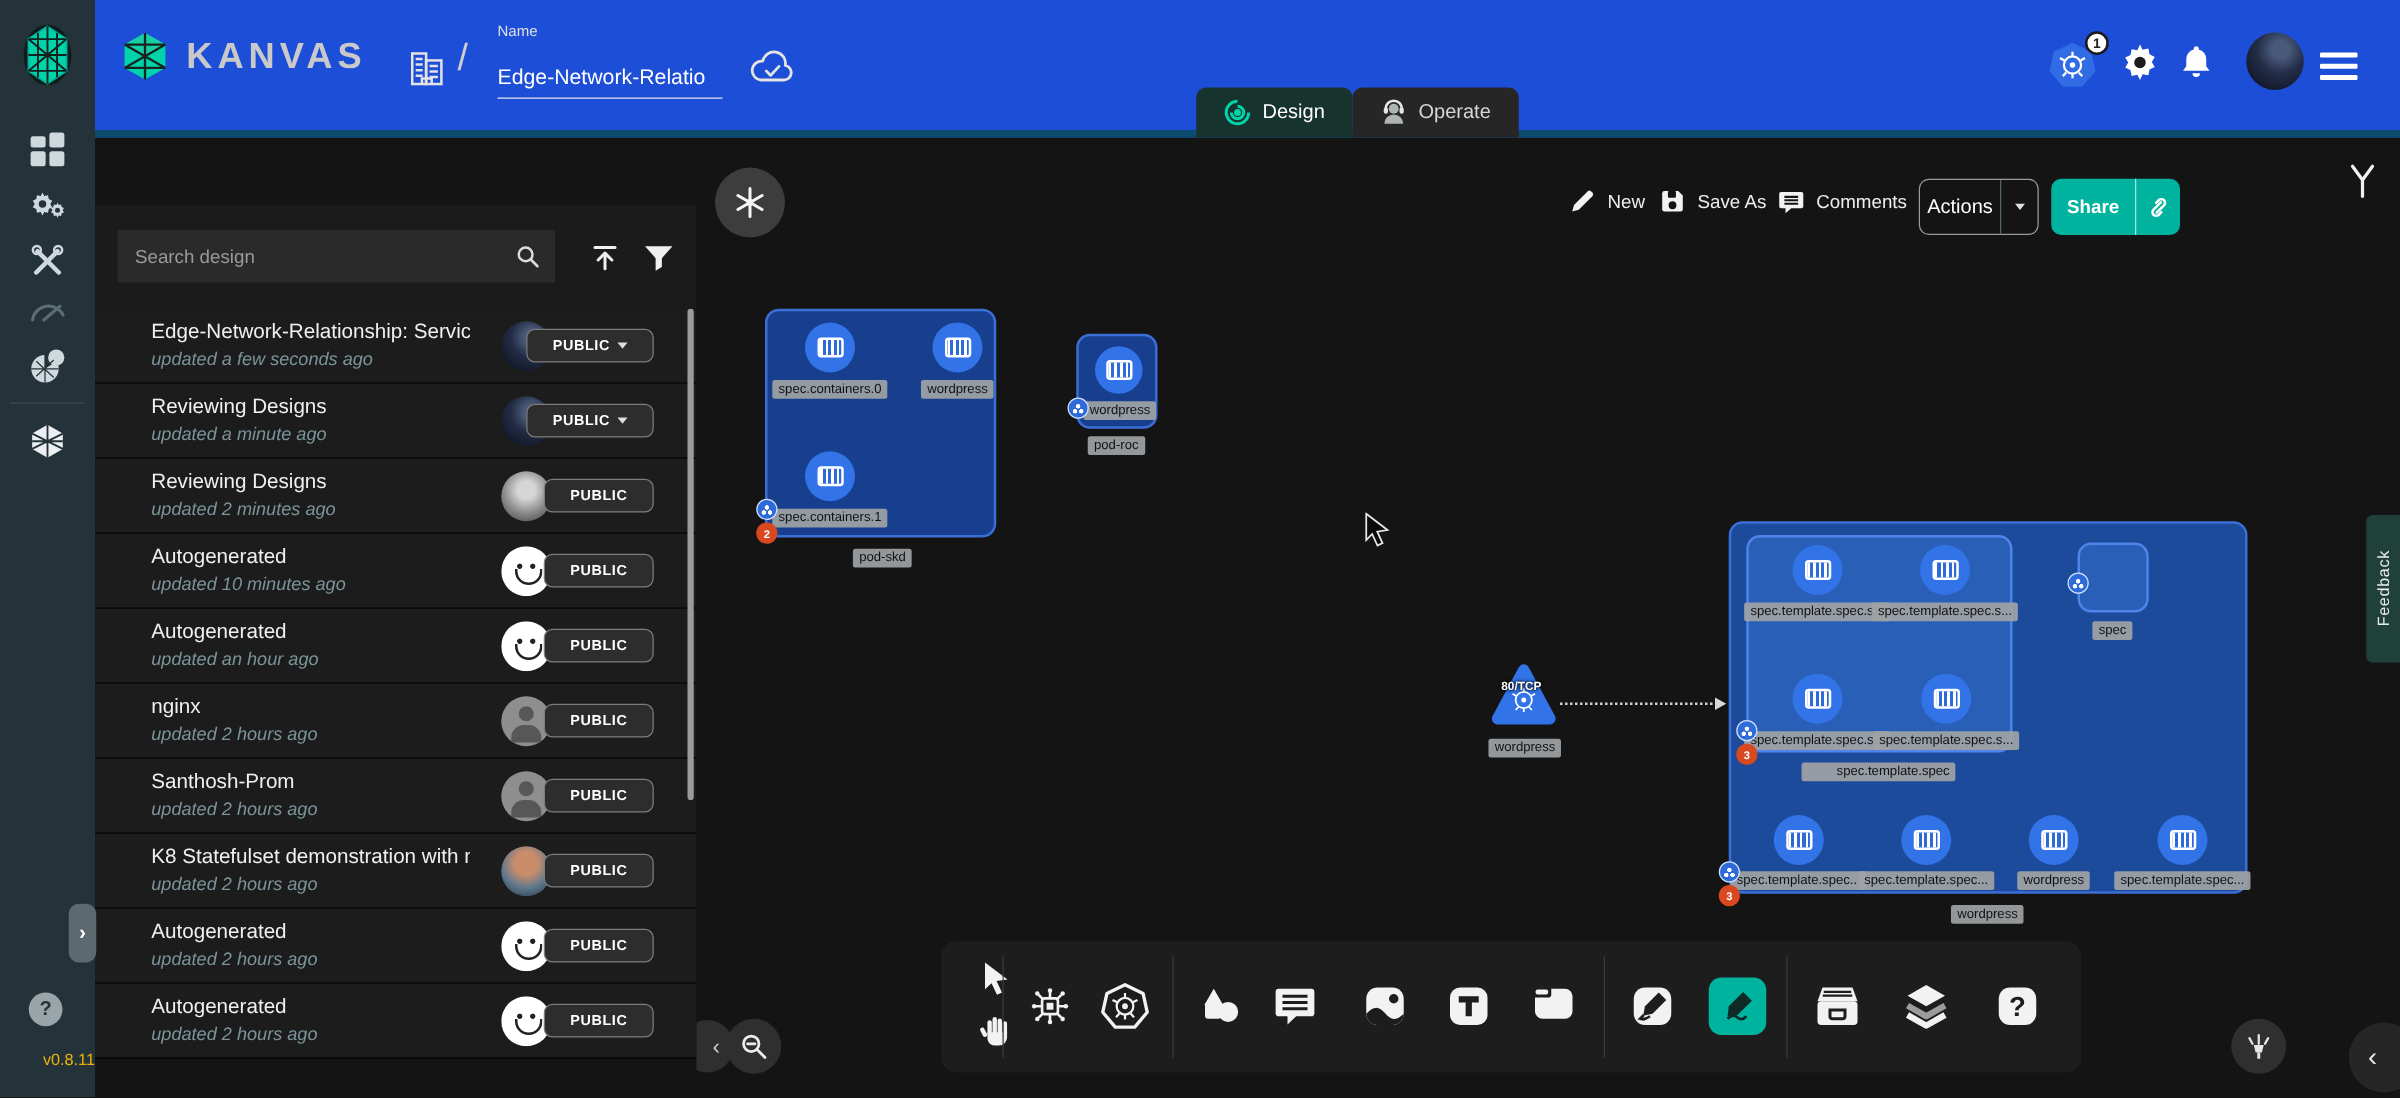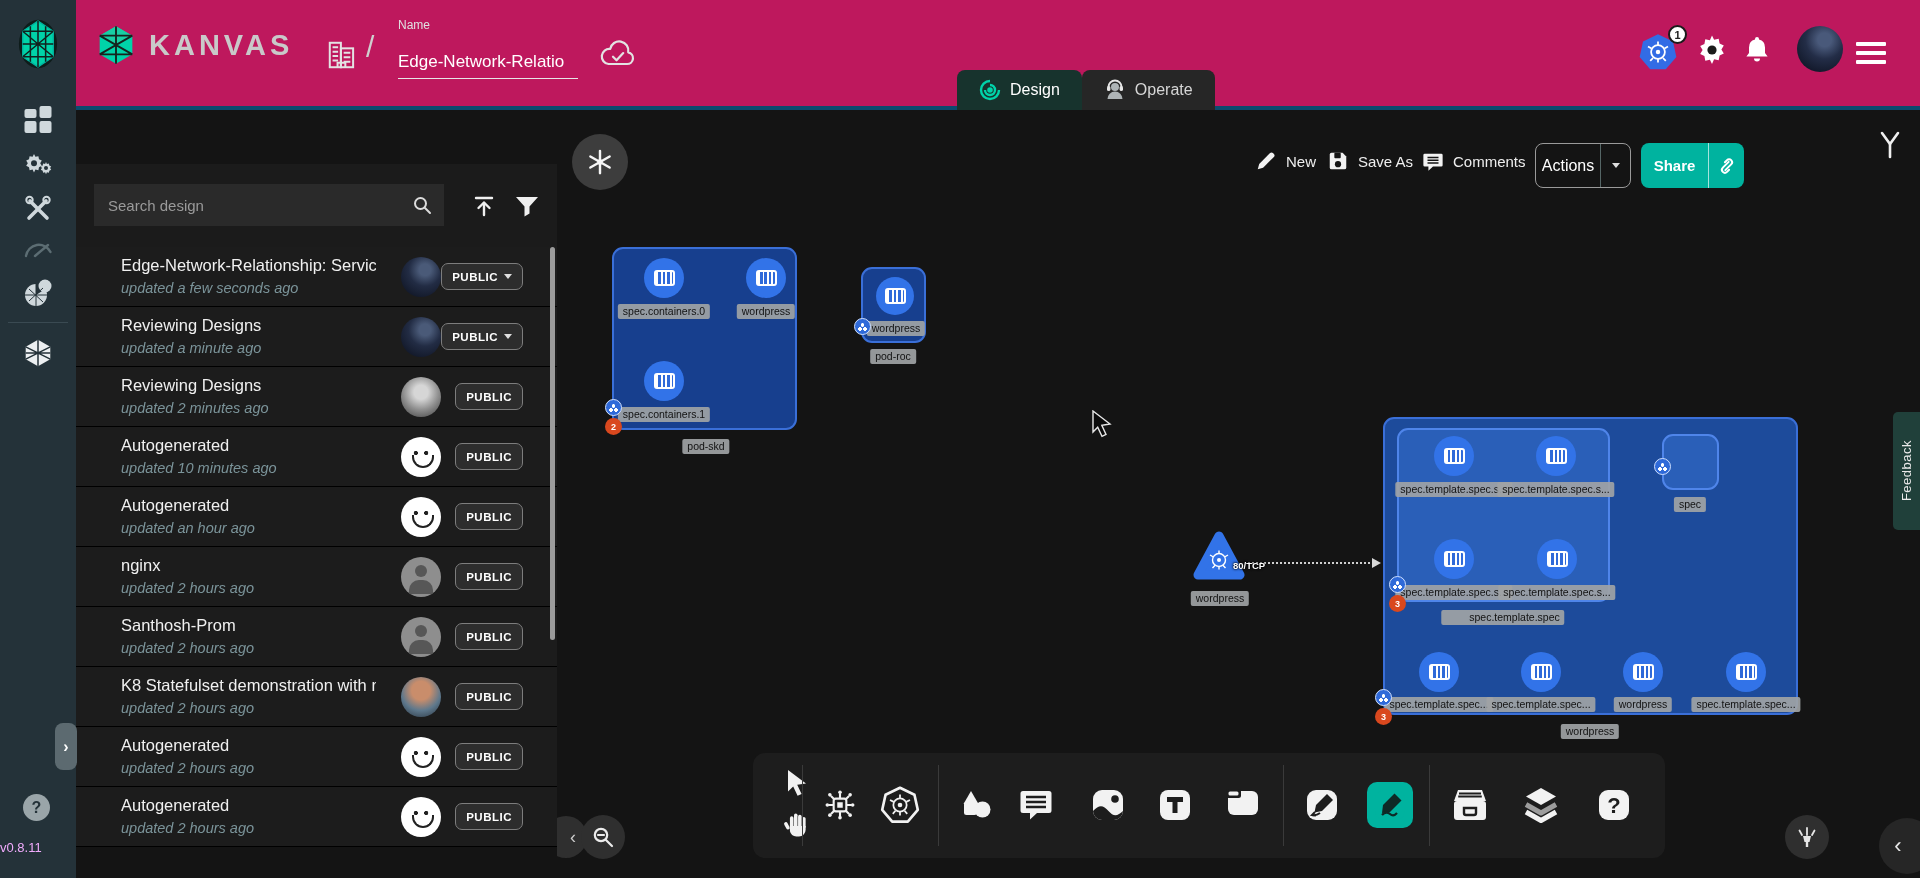--- a/index.html
+++ b/index.html
@@ -2,21 +2,21 @@
 <html><head>
 <meta charset="utf-8">
 <style>
   * { margin:0; padding:0; box-sizing:border-box; }
   html,body { width:1920px; height:878px; overflow:hidden; background:#0d0d0d;
     font-family:"Liberation Sans", sans-serif; }
   .app { position:relative; width:1920px; height:878px; background:#141414; overflow:hidden; }
 
   
   .header { position:absolute; left:76px; top:0; width:1844px; height:110px;
-    background:#be185d; border-bottom:4px solid #0c4a6e; z-index:20; }
+    background:#1d4ed8; border-bottom:6px solid #0c4a6e; z-index:20; }
   .brand-wrap { position:absolute; left:19px; top:24px; display:flex; align-items:center; gap:12px; }
   .brand-text { font-size:29px; font-weight:700; letter-spacing:4px; color:#c9c9c9; }
   .hdr-ico { position:absolute; color:#dcdcdc; }
   .slash { position:absolute; left:290px; top:30px; font-size:30px; font-weight:300; color:#cfcfcf; }
   .name-block { position:absolute; left:322px; top:18px; width:182px; }
   .name-label { font-size:12px; color:#e0e0e0; }
   .name-input { display:block; width:180px; margin-top:18px; background:transparent; border:none;
     border-bottom:1px solid #e6e6e6; color:#fff; font-size:17px; padding:2px 0 6px 0;
     font-family:"Liberation Sans", sans-serif; outline:none; }
   
@@ -43,22 +43,22 @@
   .snav-divider { position:absolute; left:8px; width:60px; height:1px; background:#3a4a52; }
   .dash-grid { display:grid; grid-template-columns:12px 12px; grid-template-rows:12px 12px; gap:3px; }
   .dash-grid i { background:#cfd8dc; border-radius:2px; }
   .dash-grid i:nth-child(1){ height:9px; align-self:end; }
   .expand-tab { position:absolute; left:55px; top:723px; width:22px; height:47px; background:#5c6a70;
     border-radius:8px; color:#fff; display:flex; align-items:center; justify-content:center;
     font-size:16px; font-weight:700; cursor:pointer; z-index:40; }
   .help-circle { position:absolute; left:23px; top:794px; width:27px; height:27px; border-radius:50%;
     background:#9aa5a9; color:#243239; font-weight:700; font-size:16px; display:flex;
     align-items:center; justify-content:center; cursor:pointer; }
-  .version { position:absolute; left:0; top:840px; width:76px; text-align:left;
-    font-size:13px; color:#f0abfc; }
+  .version { position:absolute; left:0; top:840px; width:76px; text-align:right;
+    font-size:13px; color:#eab308; }
 
   
   .designs { position:absolute; left:76px; top:112px; width:481px; height:766px;
     background:#141414; z-index:10; }
   .designs-title { position:absolute; left:0; top:0; width:100%; height:52px; background:#030303;
     color:#fff; font-size:13.5px; font-weight:600; letter-spacing:.6px;
     display:flex; align-items:center; justify-content:center; }
   .search-row { position:absolute; left:0; top:52px; width:100%; height:83px; background:#1b1b1b; }
   .search-box { position:absolute; left:18px; top:20px; width:350px; height:42px; background:#2a2a2a;
     border-radius:0; }
@@ -80,21 +80,21 @@
   .av-smiley { background:
       radial-gradient(circle at 37% 40%, #222 1.8px, rgba(0,0,0,0) 2.4px),
       radial-gradient(circle at 63% 40%, #222 1.8px, rgba(0,0,0,0) 2.4px), #fff; }
   .av-smiley::after { content:""; position:absolute; left:11px; top:18px; width:18px; height:11px;
     border:2px solid #222; border-top:none; border-radius:0 0 16px 16px; }
   .av-generic-person { background:#8e8e8e; overflow:hidden; }
   .av-generic-person::before { content:""; position:absolute; left:14px; top:8px; width:12px;
     height:12px; border-radius:50%; background:#575757; }
   .av-generic-person::after { content:""; position:absolute; left:8px; top:23px; width:24px;
     height:14px; border-radius:10px 10px 0 0; background:#575757; }
-  .vis-badge { position:absolute; right:34px; top:16px; height:27px; min-width:56px; padding:0 10px;
+  .vis-badge { position:absolute; right:34px; top:16px; height:27px; min-width:56px; padding:0 20px;
     border:1px solid #7d7d7d; border-radius:7px; background:#2d2d2d; color:#fff;
     font-size:11.5px; font-weight:700; letter-spacing:.5px; display:flex; align-items:center;
     justify-content:center; gap:6px; cursor:pointer; }
   .caret-down { width:0; height:0; border-left:4.5px solid transparent; border-right:4.5px solid transparent;
     border-top:5.5px solid #dedede; display:none; }
   .panel-scroll { position:absolute; left:474px; top:135px; width:5px; height:393px;
     background:#9b9b9b; border-radius:3px; cursor:grab; }
 
   
   .canvas { position:absolute; left:557px; top:112px; width:1363px; height:766px;
@@ -140,22 +140,22 @@
   .mb-blue { background:#2f6ad9; border:1px solid #cfe0ff; }
   .mb-red { background:#D9481E; color:#fff; font-size:9px; font-weight:700; }
   .pod-dots { width:9px; height:8px; background:
     radial-gradient(circle at 50% 25%, #fff 1.6px, rgba(0,0,0,0) 2px),
     radial-gradient(circle at 22% 75%, #fff 1.6px, rgba(0,0,0,0) 2px),
     radial-gradient(circle at 78% 75%, #fff 1.6px, rgba(0,0,0,0) 2px); }
   .tri-node { position:absolute; left:636px; top:418px; width:52px; height:52px; }
   .edge { position:absolute; left:691px; top:450px; width:130px; border-top:2px dotted #cfcfcf; }
   .edge::after { content:""; position:absolute; right:-3px; top:-6px; width:0; height:0;
     border-left:9px solid #d8d8d8; border-top:5px solid transparent; border-bottom:5px solid transparent; }
-  .edge-label { position:absolute; left:676px; top:432px; color:#fff; font-size:9.5px; font-weight:700;
-    text-shadow:0 0 3px #000, 0 0 2px #000;margin-top:16px; }
+  .edge-label { position:absolute; left:644px; top:432px; color:#fff; font-size:9.5px; font-weight:700;
+    text-shadow:0 0 3px #000, 0 0 2px #000; }
   .mouse-cursor { position:absolute; left:533px; top:298px; z-index:50; }
 
   
   .btoolbar { position:absolute; left:196px; top:641px; width:912px; height:105px; background:#1d1d1d;
     border-radius:12px; z-index:15; }
   .bt-divider { position:absolute; top:12px; height:81px; width:1px; background:#3a3a3a; }
   .bt-item { position:absolute; width:46px; height:46px; top:29px; transform:translateX(-50%);
     display:flex; align-items:center; justify-content:center; border-radius:10px; cursor:pointer; }
   .bt-item.active { background:#00B39F; }
   .bt-small { position:absolute; left:27px; width:34px; height:34px; display:flex; align-items:center;

